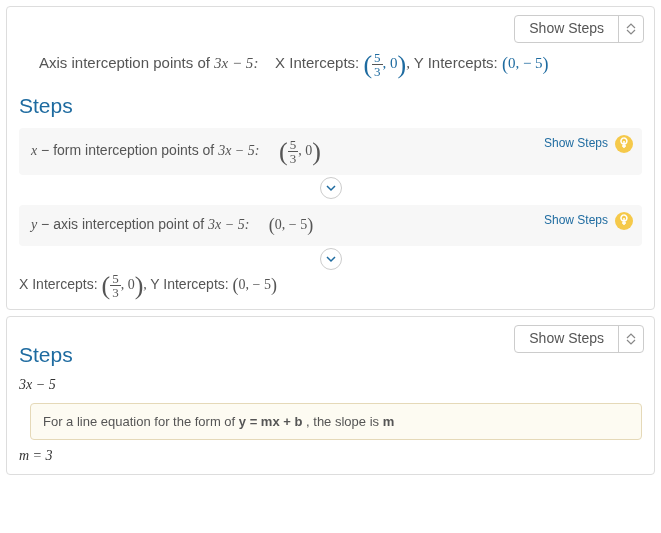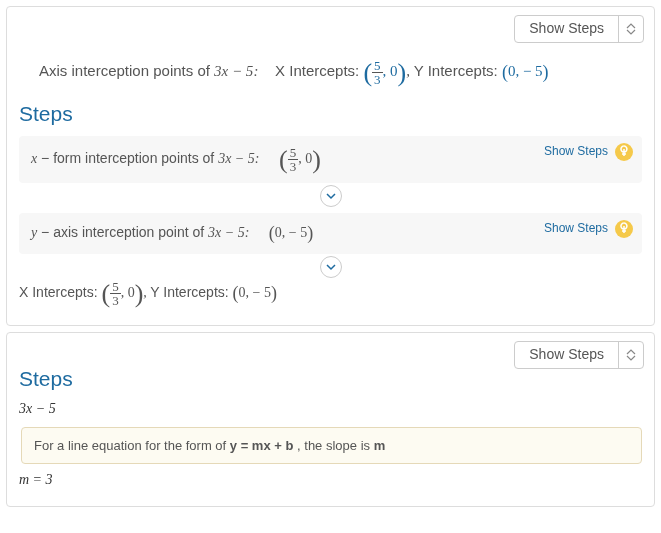--- a/index.html
+++ b/index.html
@@ -8,21 +8,21 @@
     font-family: Arial, sans-serif;
     font-size: 14px;
     color: #333;
     background: #fff;
     width: 661px;
   }
   .section {
     border: 1px solid #ddd;
     border-radius: 4px;
     margin: 6px;
-    padding: 18px 12px;
+    padding: 10px 12px;
     position: relative;
   }
   .show-steps-btn {
     position: absolute;
     top: 8px;
     right: 10px;
     background: #fff;
     border: 1px solid #ccc;
     border-radius: 4px;
     display: flex;
@@ -129,21 +129,21 @@
   .blue-math { color: #1e6ba0; }
   .result-line {
     margin-top: 0;
     color: #555;
   }
   .hint-box {
     border: 1px solid #e5d9b8;
     background: #fdfbf2;
     border-radius: 4px;
     padding: 10px 12px;
-    margin: 10px 0 8px 2px;
+    margin: 10px 0 8px 11px;
     color: #555;
     font-size: 13px;
   }
 </style>
 </head>
 <body>
 
 <div class="section">
 
   <div class="show-steps-btn">

